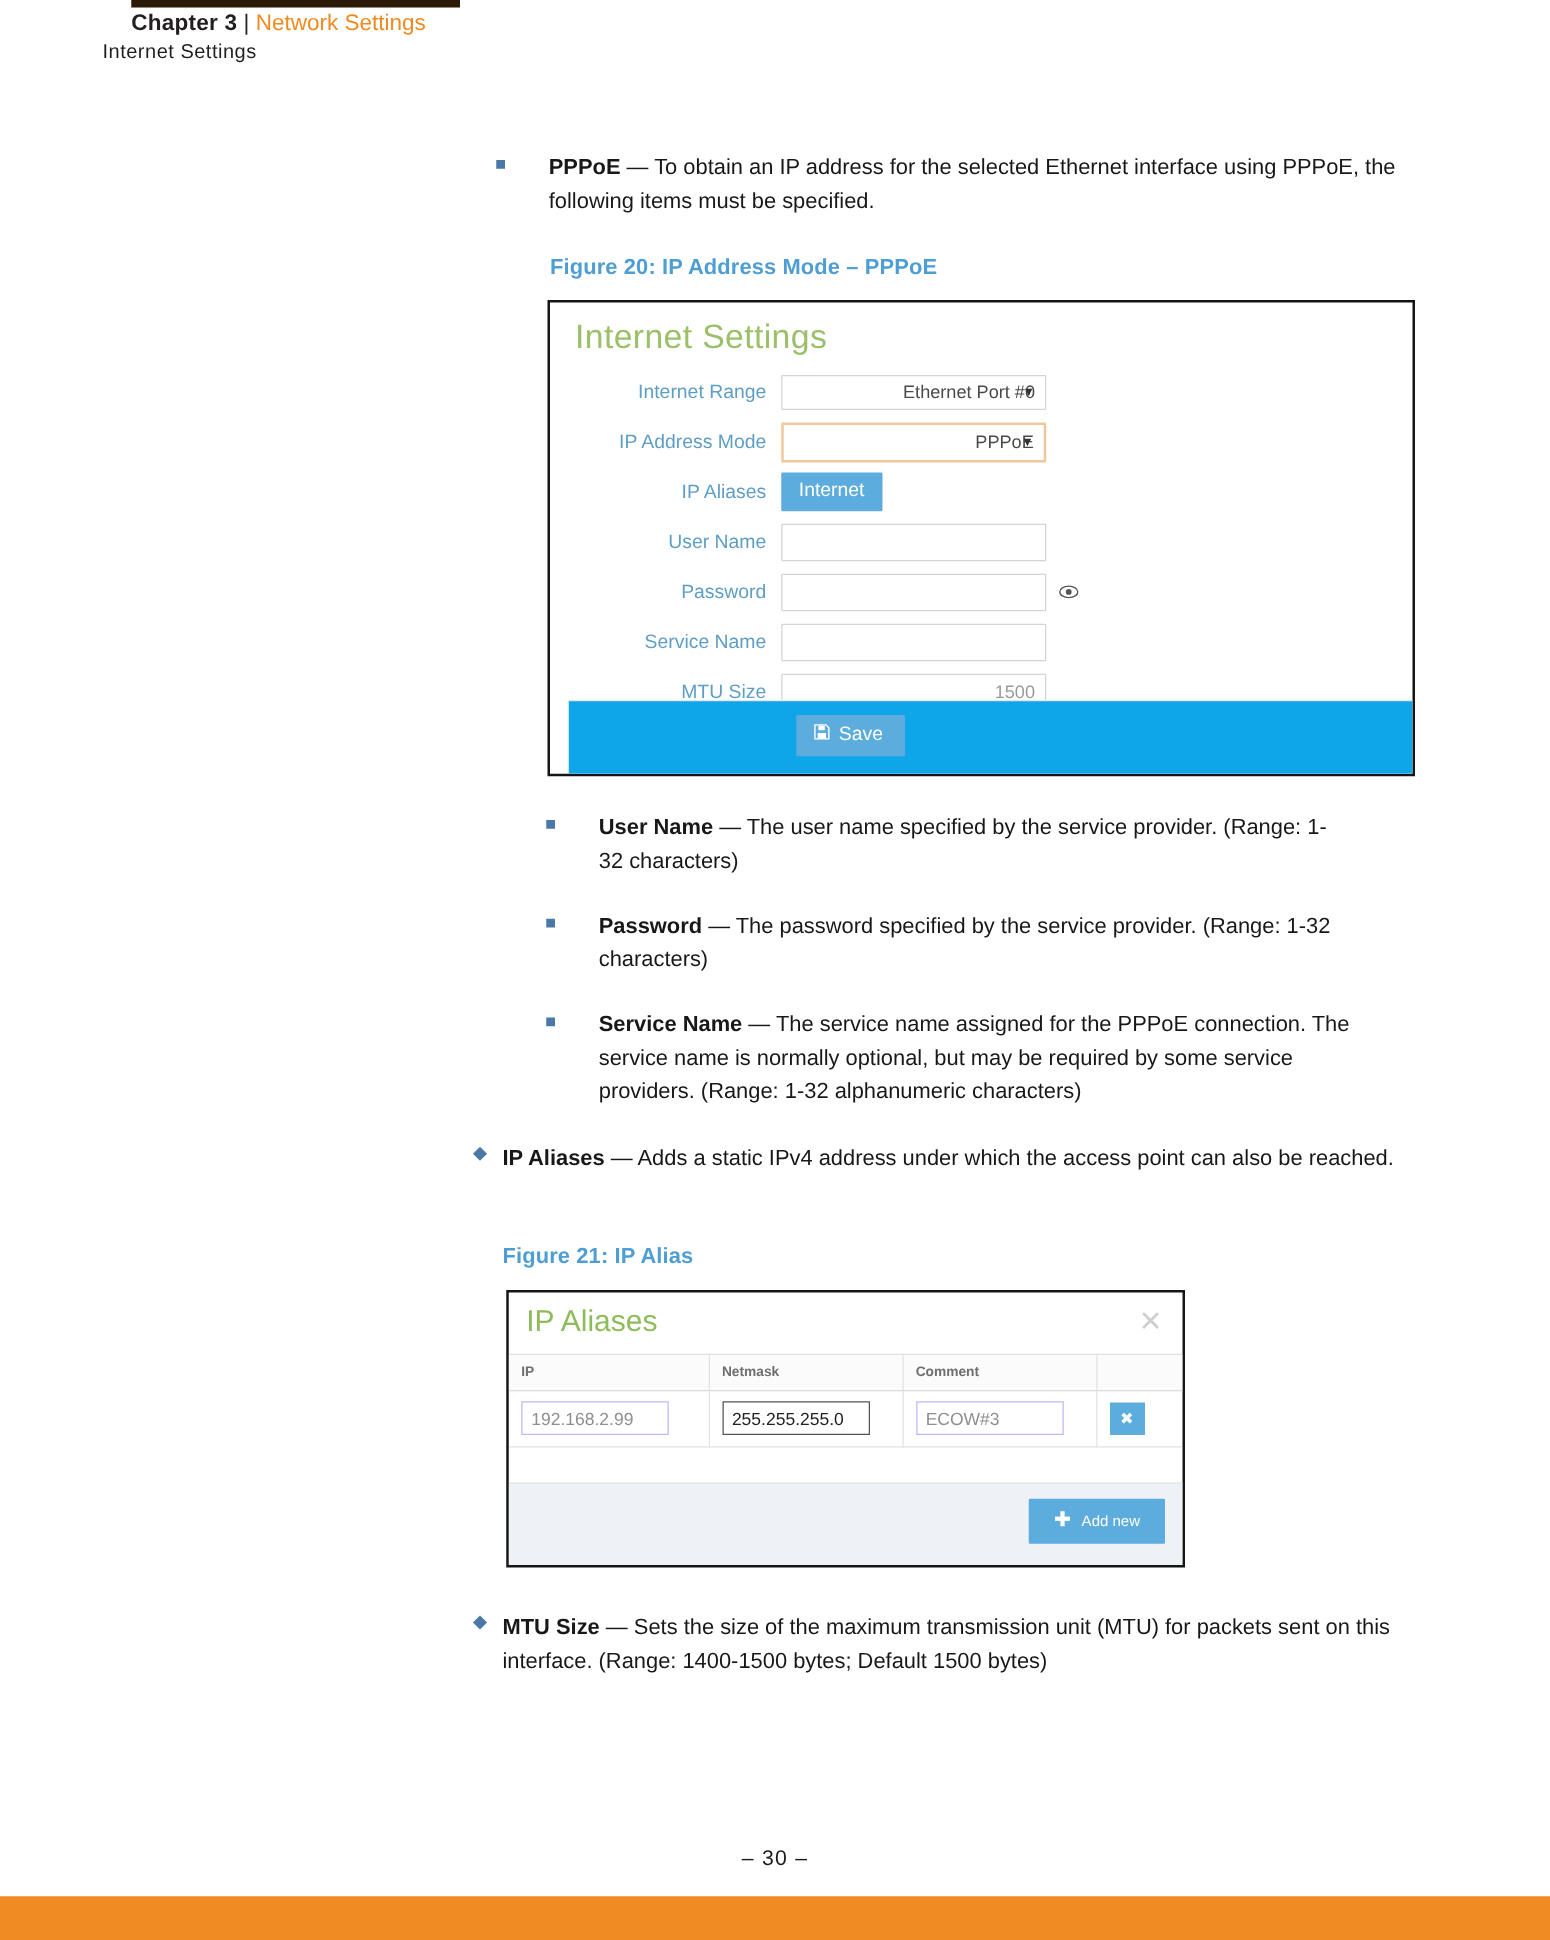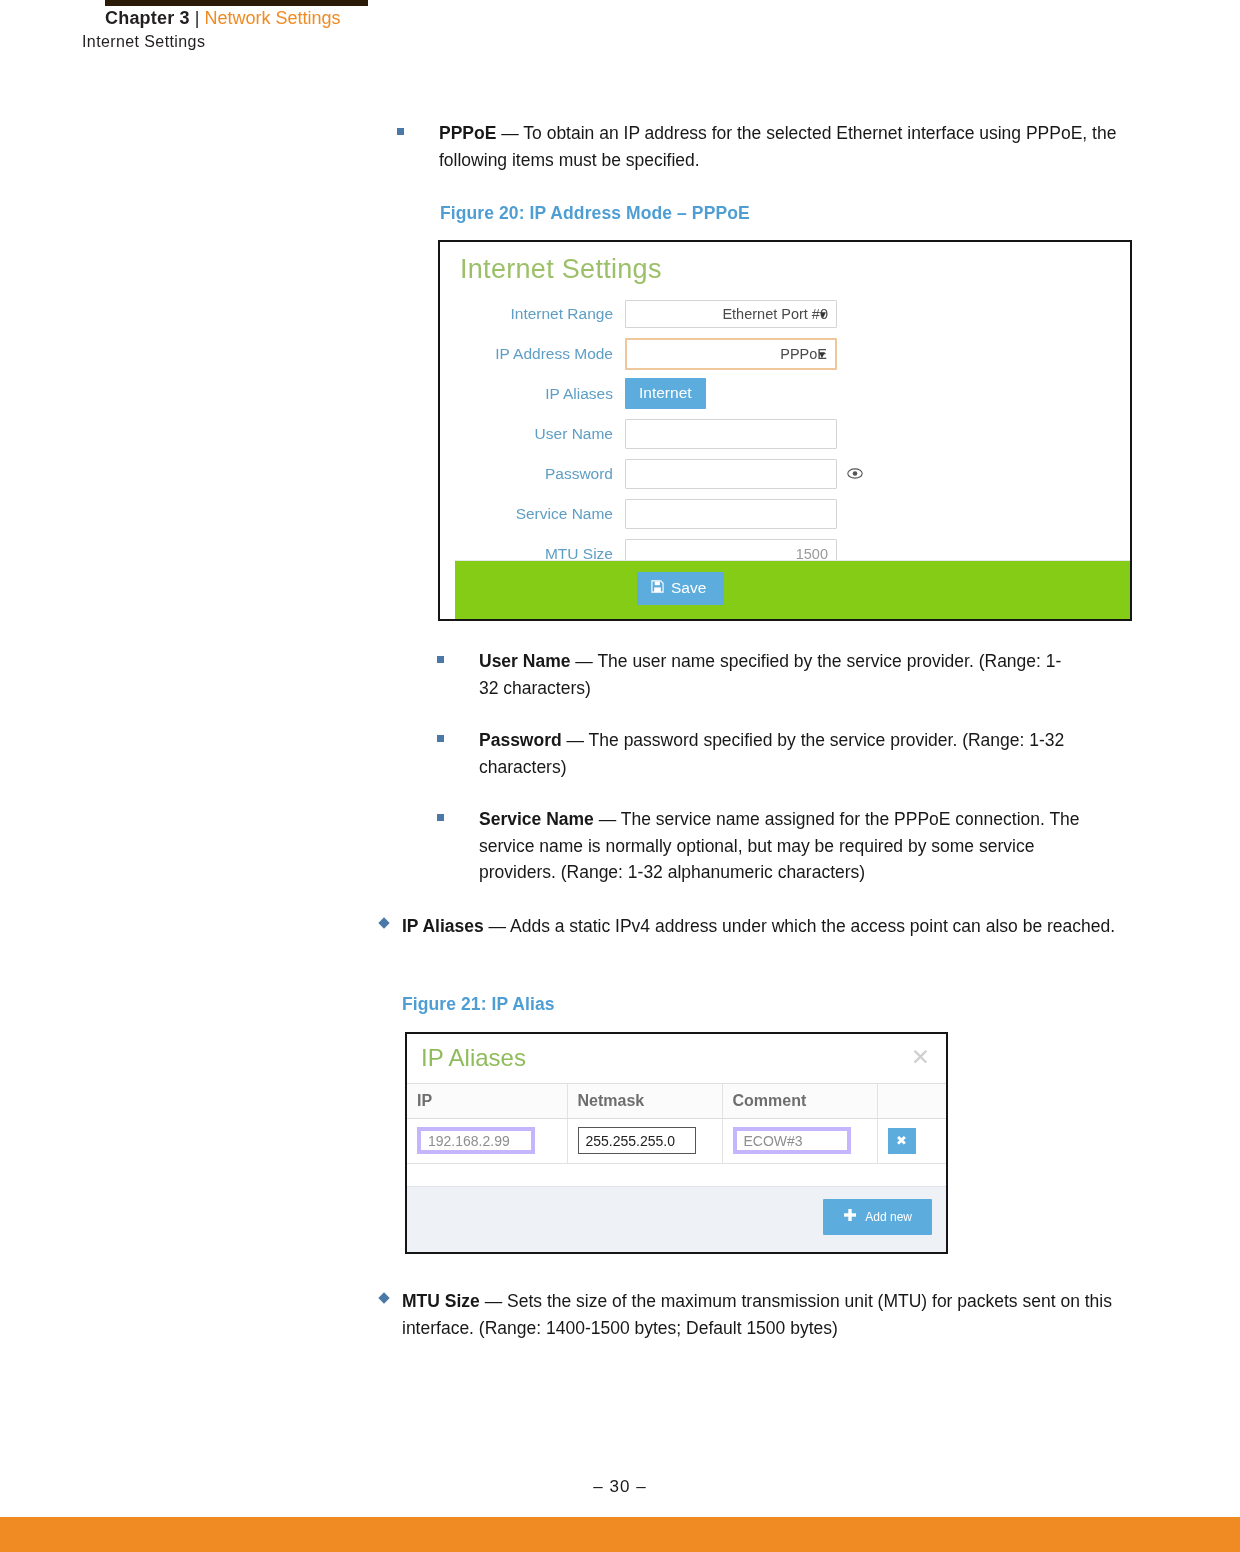--- a/index.html
+++ b/index.html
@@ -191,21 +191,21 @@
     display: flex;
     align-items: center;
     justify-content: center;
   }
   .save-bar {
     position: absolute;
     left: 15px;
     right: 0px;
     bottom: 0px;
     height: 58px;
-    background: #84cc16;
+    background: #0ea5e9;
     border-top: 1px solid #e4e7ec;
   }
   .save-btn {
     position: absolute;
     left: 182px;
     top: 11px;
     background: #5cacde;
     color: #fff;
     font-size: 15.5px;
     padding: 7px 18px 8px 14px;
@@ -251,41 +251,41 @@
     line-height: 1;
     cursor: pointer;
   }
   .alias-table {
     width: 100%;
     border-collapse: collapse;
     table-layout: fixed;
   }
   .alias-table th {
     text-align: left;
-    font-size: 16px;
+    font-size: 11px;
     color: #6e6e6e;
     font-weight: bold;
     padding: 8px 0 8px 10px;
     background: #fbfbfb;
     border-bottom: 1px solid #dcdcdc;
     border-right: 1px solid #e2e2e2;
   }
   .alias-table th:last-child { border-right: none; }
   .alias-table td {
     padding: 8px 0 9px 10px;
     border-bottom: 1px solid #e2e2e2;
     border-right: 1px solid #e2e2e2;
     vertical-align: middle;
   }
   .alias-table td:last-child { border-right: none; }
   .cell-input {
     width: 118px;
     height: 27px;
     box-sizing: border-box;
-    border: 4px solid #c4b5fd;
+    border: 1px solid #c4b5fd;
     background: #fff;
     font-size: 14px;
     color: #8e8e8e;
     display: flex;
     align-items: center;
     padding: 0 7px;
   }
   .cell-input.dark {
     border: 1px solid #555;
     color: #222;

